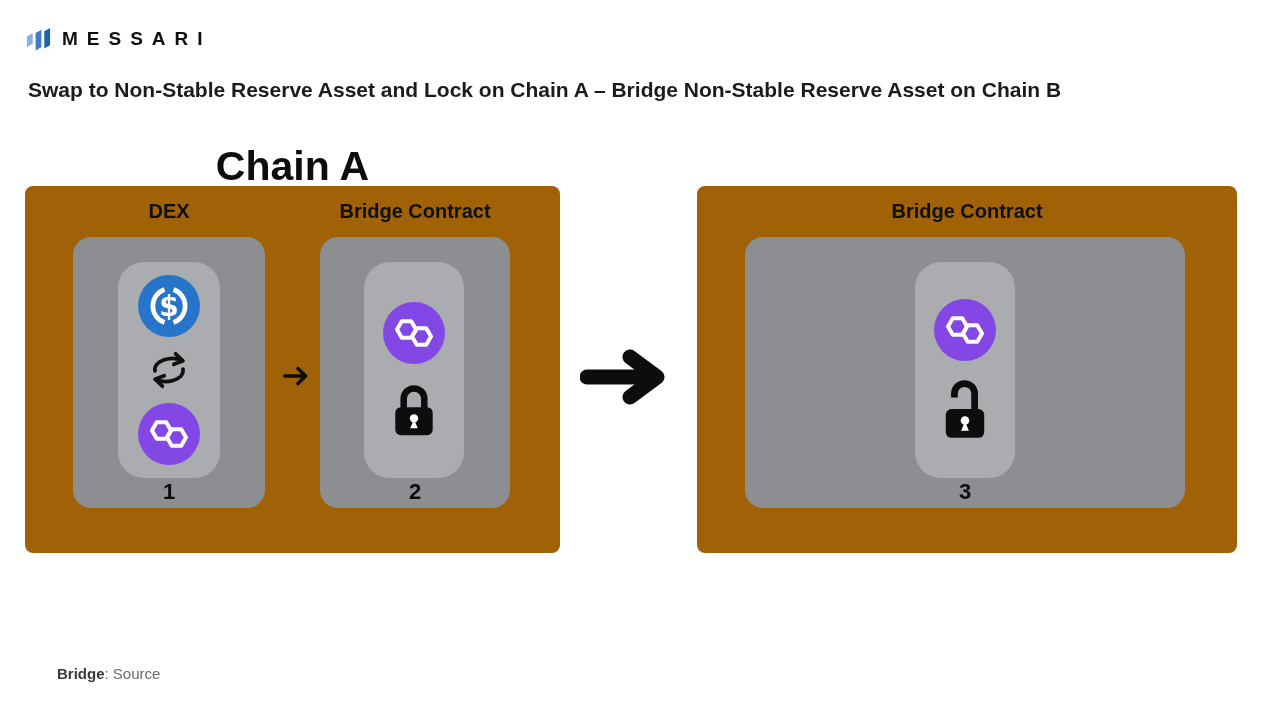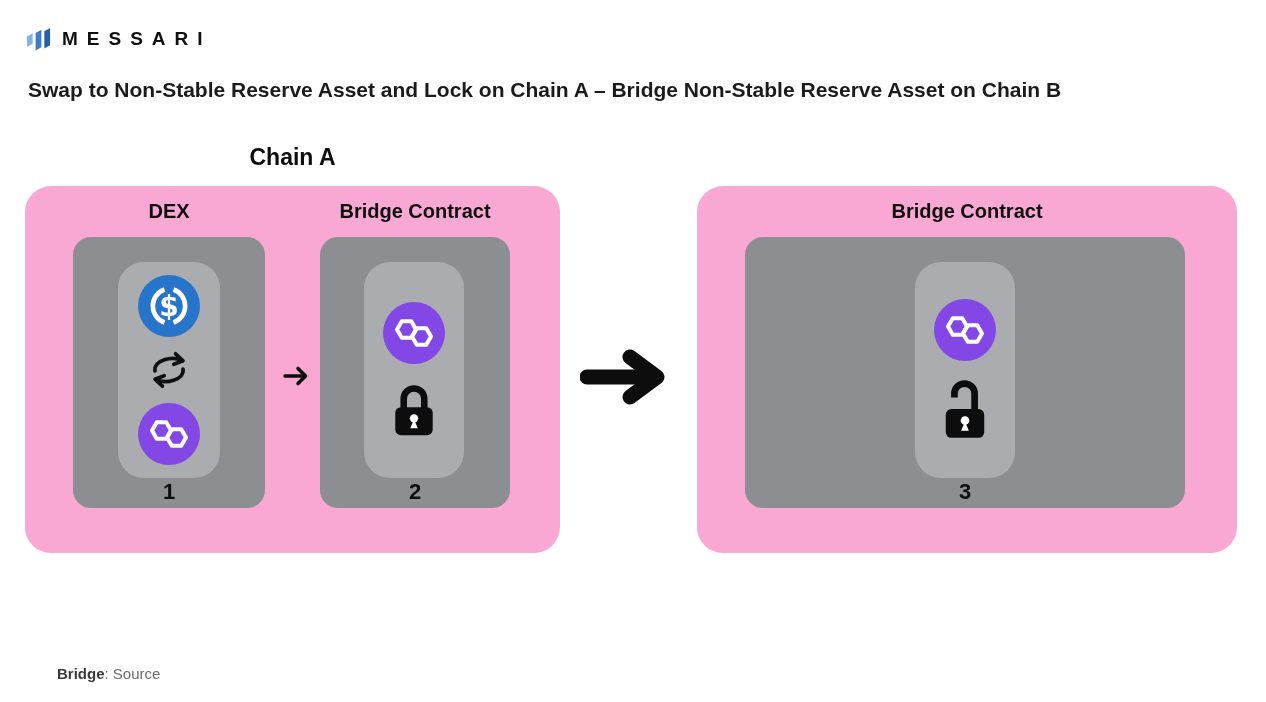--- a/index.html
+++ b/index.html
@@ -29,33 +29,33 @@
     font-size: 21px;
     font-weight: bold;
     color: #1b1b1b;
     white-space: nowrap;
   }
 
   
   .chain-heading {
     position: absolute; top: 146px;
     text-align: center;
-    font-size: 23px;
+    font-size: 41px;
     font-weight: bold;
     color: #0d0d0d;
     line-height: 1;
   }
   .heading-a { left: 25px;  width: 535px; }
   .heading-b { left: 697px; width: 540px; }
 
   
   .chain-box {
     position: absolute; top: 186px; height: 367px;
-    background: #f9a8d4;
-    border-radius: 26px;
+    background: #a16207;
+    border-radius: 8px;
   }
   .chain-a { left: 25px;  width: 535px; }
   .chain-b { left: 697px; width: 540px; }
 
   .contract-label {
     position: absolute; top: 14px;
     text-align: center;
     font-size: 20px;
     font-weight: bold;
     color: #0f0f0f;

